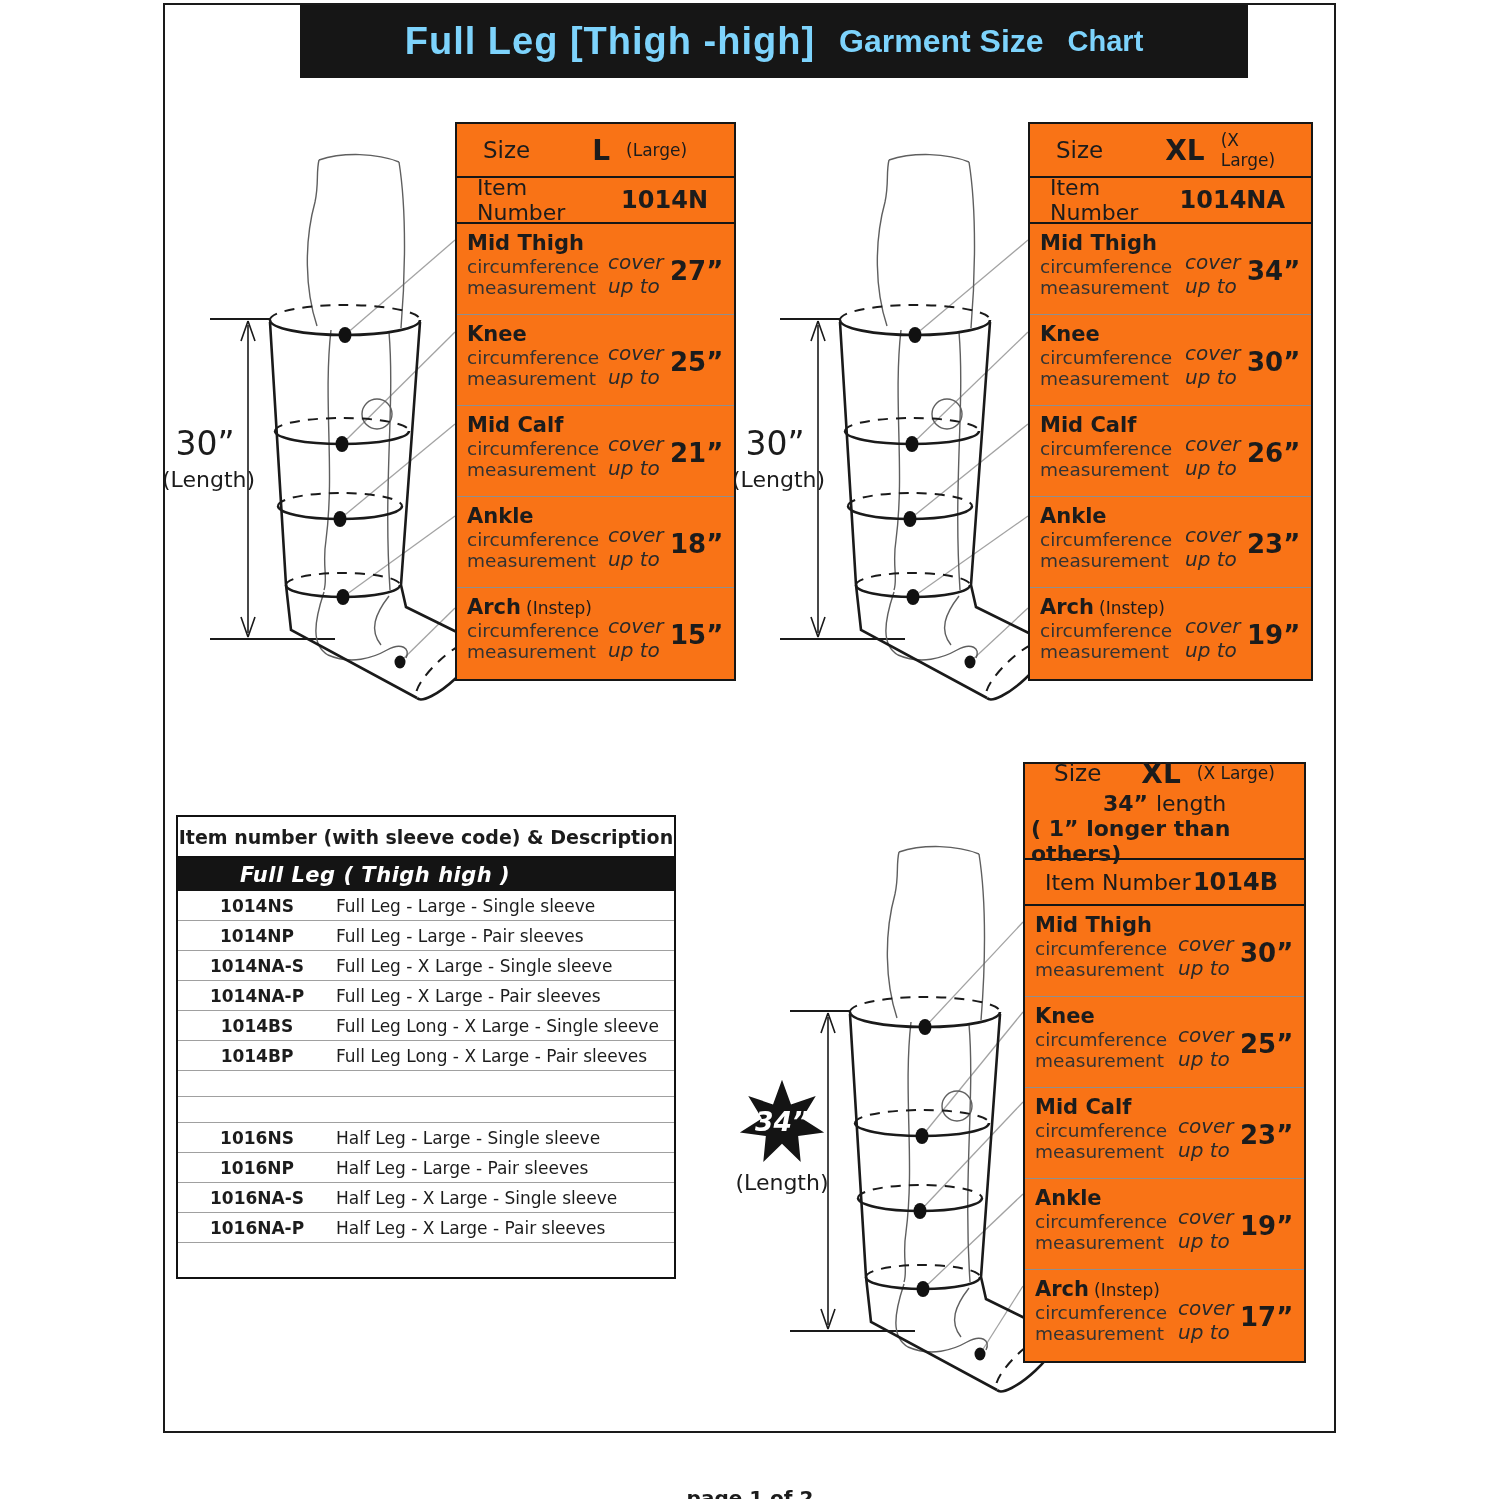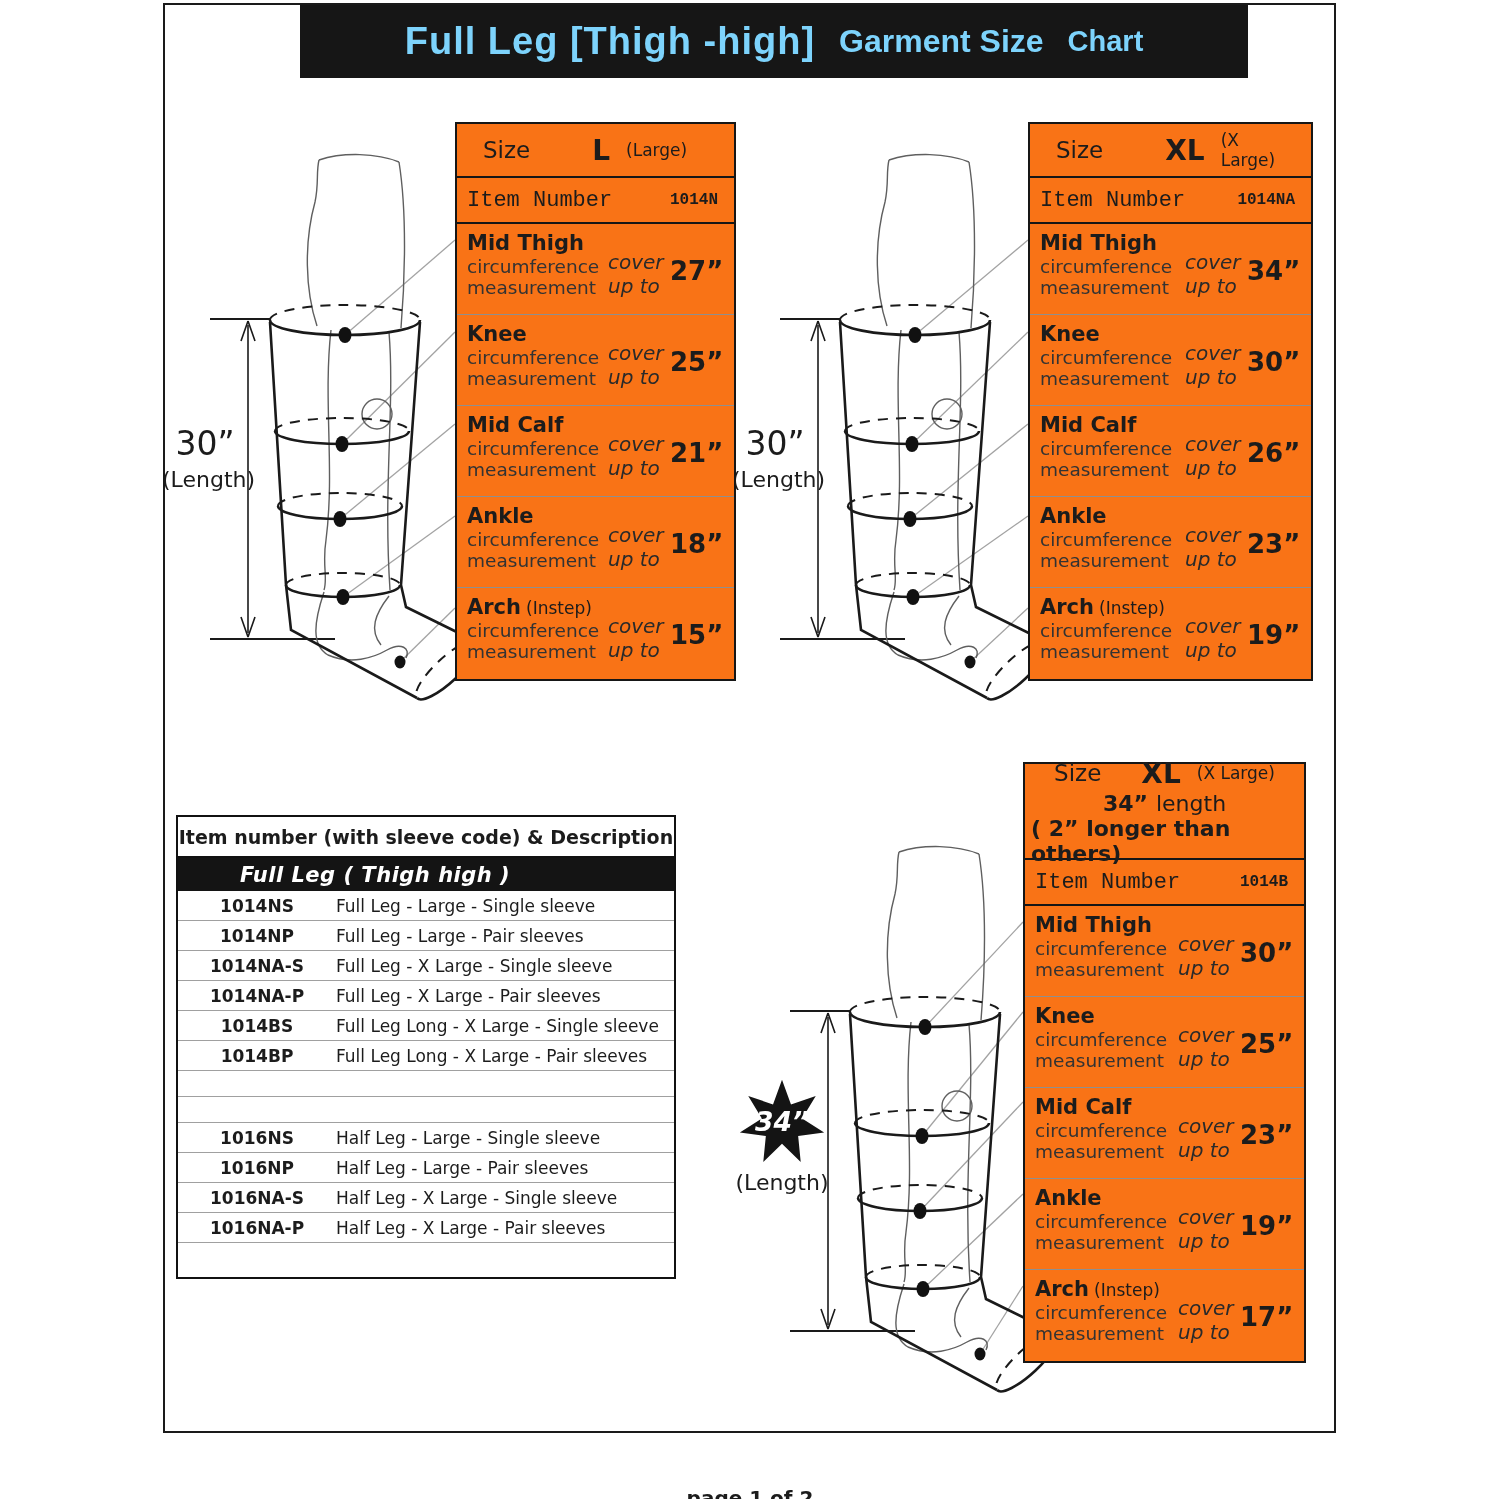--- a/index.html
+++ b/index.html
@@ -45,23 +45,23 @@
   .mt-size-label { font-size: 23px; }
   .mt-size-value { font-size: 28px; font-weight: bold; margin-left: 62px; }
   .mt-size-note  { font-size: 17px; margin-left: 16px; }
   #mtable-b .mt-size { height: 96px; flex-direction: column; justify-content: center; padding: 0 6px; }
   #mtable-b .mt-size-value { margin-left: 40px; }
   .mt-size-line1 { display: flex; align-items: center; }
   .mt-sz2 { font-size: 22px; margin-top: 1px; }
   .mt-sz2 .b { font-weight: bold; }
   .mt-sz2 .r { margin-left: 8px; }
   .mt-sz3 { font-size: 22px; font-weight: bold; }
-  .mt-item { height: 46px; border-bottom: 2px solid #161616; display: flex; align-items: center; padding: 0 10px; font-family: Liberation Mono, monospace; }
+  .mt-item { height: 46px; border-bottom: 2px solid #161616; display: flex; align-items: center; padding: 0 20px; }
   .mt-item-label { font-size: 22px; }
-  .mt-item-value { font-size: 16px; font-weight: bold; margin-left: auto; margin-right: 6px; }
+  .mt-item-value { font-size: 24px; font-weight: bold; margin-left: auto; margin-right: 6px; }
   .mt-row { height: 91px; border-bottom: 1px solid #8f8f8f; display: flex; padding: 8px 8px 0 10px; }
   .mt-row:last-child { border-bottom: none; }
   .mt-names { flex: 1; min-width: 0; }
   .nm { font-size: 21px; font-weight: bold; line-height: 1.12; white-space: nowrap; }
   .nm-note { font-weight: normal; font-size: 17px; margin-left: 5px; }
   .sub { font-size: 18.5px; color: #333; line-height: 1.18; }
   .mt-cover { width: 62px; font-style: italic; font-size: 20px; color: #2a2a2a; line-height: 1.2; padding-top: 18px; }
   .mt-val { width: 56px; text-align: left; font-size: 26px; font-weight: bold; padding-top: 24px; }
 
   
@@ -396,21 +396,21 @@
   <div class="mtable" id="mtable-b">
     <div class="mt-size">
       <div class="mt-size-line1">
         <span class="mt-size-label">Size</span>
         <span class="mt-size-value">XL</span>
         <span class="mt-size-note">(X Large)</span>
       </div>
       <div class="mt-sz2">
         <span class="b">34”</span><span class="r">length</span>
       </div>
-      <div class="mt-sz3">( 2” longer than others)</div>
+      <div class="mt-sz3">( 1” longer than others)</div>
     </div>
     <div class="mt-item">
       <span class="mt-item-label">Item Number</span>
       <span class="mt-item-value">1014B</span>
     </div>
     <div class="mt-row">
       <div class="mt-names">
         <div class="nm"><span>Mid Thigh</span><span class="nm-note"></span></div>
         <div class="sub">circumference</div>
         <div class="sub">measurement</div>

